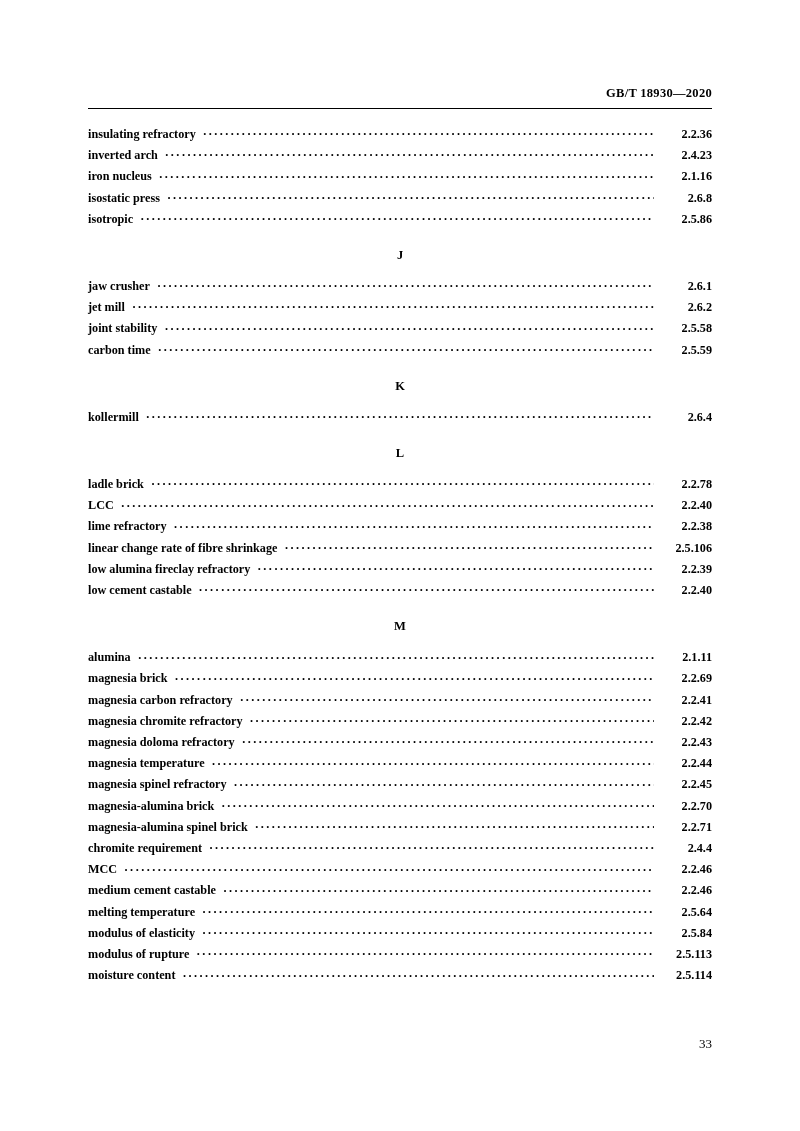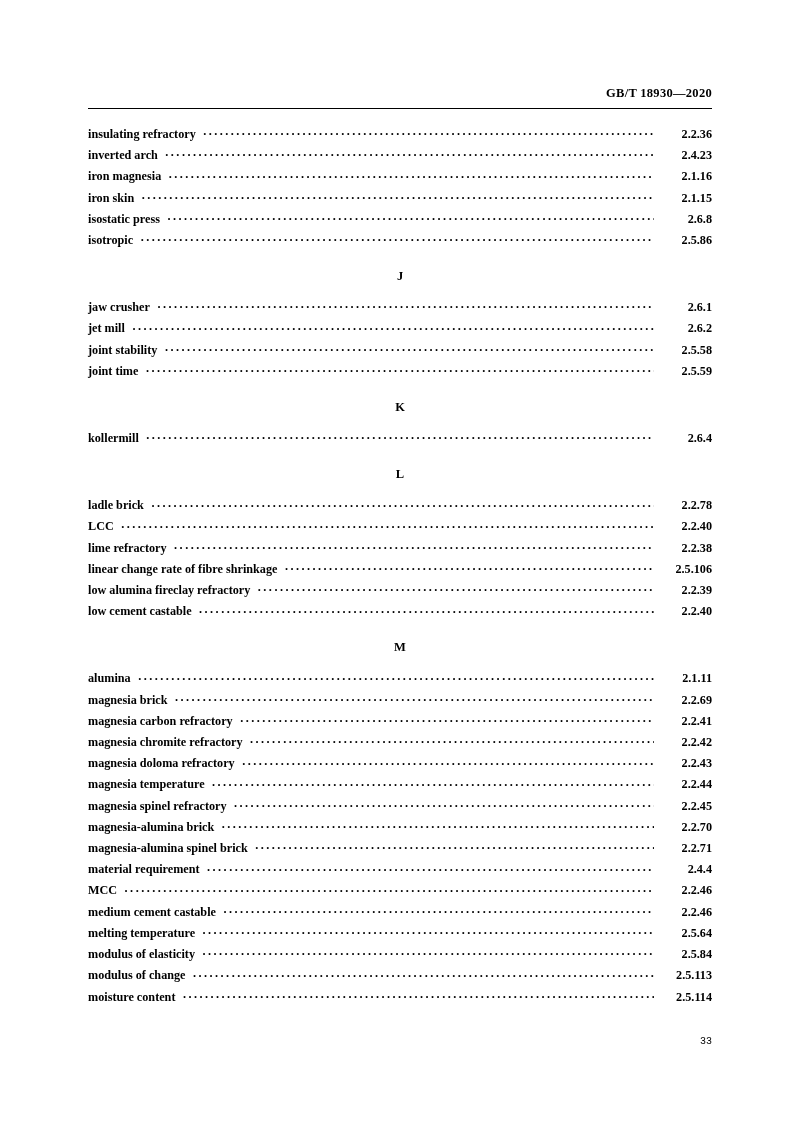--- a/index.html
+++ b/index.html
@@ -86,22 +86,22 @@
   .group + .letter {
     margin-top: 18px;
   }
   .group {
     margin: 0;
   }
   .folio {
     position: absolute;
     right: 88px;
     top: 1032px;
-    font-size: 10px;
-    font-family: Liberation Mono, monospace;
+    font-size: 13px;
+    font-family: Liberation Serif, serif;
   }
 </style>
 </head>
 <body>
 
 <div class="page">
 
   <div class="header">GB/T 18930—2020</div>
   <div class="rule"></div>
 
@@ -111,30 +111,25 @@
           <span class="term">insulating refractory</span>
           <span class="leader"></span>
           <span class="page-no">2.2.36</span>
         </div>
         <div class="entry">
           <span class="term">inverted arch</span>
           <span class="leader"></span>
           <span class="page-no">2.4.23</span>
         </div>
         <div class="entry">
-          <span class="term">iron magnesia</span>
+          <span class="term">iron nucleus</span>
           <span class="leader"></span>
           <span class="page-no">2.1.16</span>
         </div>
         <div class="entry">
-          <span class="term">iron skin</span>
-          <span class="leader"></span>
-          <span class="page-no">2.1.15</span>
-        </div>
-        <div class="entry">
           <span class="term">isostatic press</span>
           <span class="leader"></span>
           <span class="page-no">2.6.8</span>
         </div>
         <div class="entry">
           <span class="term">isotropic</span>
           <span class="leader"></span>
           <span class="page-no">2.5.86</span>
         </div>
       </div>
@@ -149,21 +144,21 @@
           <span class="term">jet mill</span>
           <span class="leader"></span>
           <span class="page-no">2.6.2</span>
         </div>
         <div class="entry">
           <span class="term">joint stability</span>
           <span class="leader"></span>
           <span class="page-no">2.5.58</span>
         </div>
         <div class="entry">
-          <span class="term">joint time</span>
+          <span class="term">carbon time</span>
           <span class="leader"></span>
           <span class="page-no">2.5.59</span>
         </div>
       </div>
       <div class="letter">K</div>
       <div class="group">
         <div class="entry">
           <span class="term">kollermill</span>
           <span class="leader"></span>
           <span class="page-no">2.6.4</span>
@@ -243,21 +238,21 @@
           <span class="term">magnesia-alumina brick</span>
           <span class="leader"></span>
           <span class="page-no">2.2.70</span>
         </div>
         <div class="entry">
           <span class="term">magnesia-alumina spinel brick</span>
           <span class="leader"></span>
           <span class="page-no">2.2.71</span>
         </div>
         <div class="entry">
-          <span class="term">material requirement</span>
+          <span class="term">chromite requirement</span>
           <span class="leader"></span>
           <span class="page-no">2.4.4</span>
         </div>
         <div class="entry">
           <span class="term">MCC</span>
           <span class="leader"></span>
           <span class="page-no">2.2.46</span>
         </div>
         <div class="entry">
           <span class="term">medium cement castable</span>
@@ -268,21 +263,21 @@
           <span class="term">melting temperature</span>
           <span class="leader"></span>
           <span class="page-no">2.5.64</span>
         </div>
         <div class="entry">
           <span class="term">modulus of elasticity</span>
           <span class="leader"></span>
           <span class="page-no">2.5.84</span>
         </div>
         <div class="entry">
-          <span class="term">modulus of change</span>
+          <span class="term">modulus of rupture</span>
           <span class="leader"></span>
           <span class="page-no">2.5.113</span>
         </div>
         <div class="entry">
           <span class="term">moisture content</span>
           <span class="leader"></span>
           <span class="page-no">2.5.114</span>
         </div>
       </div>
     </div>

